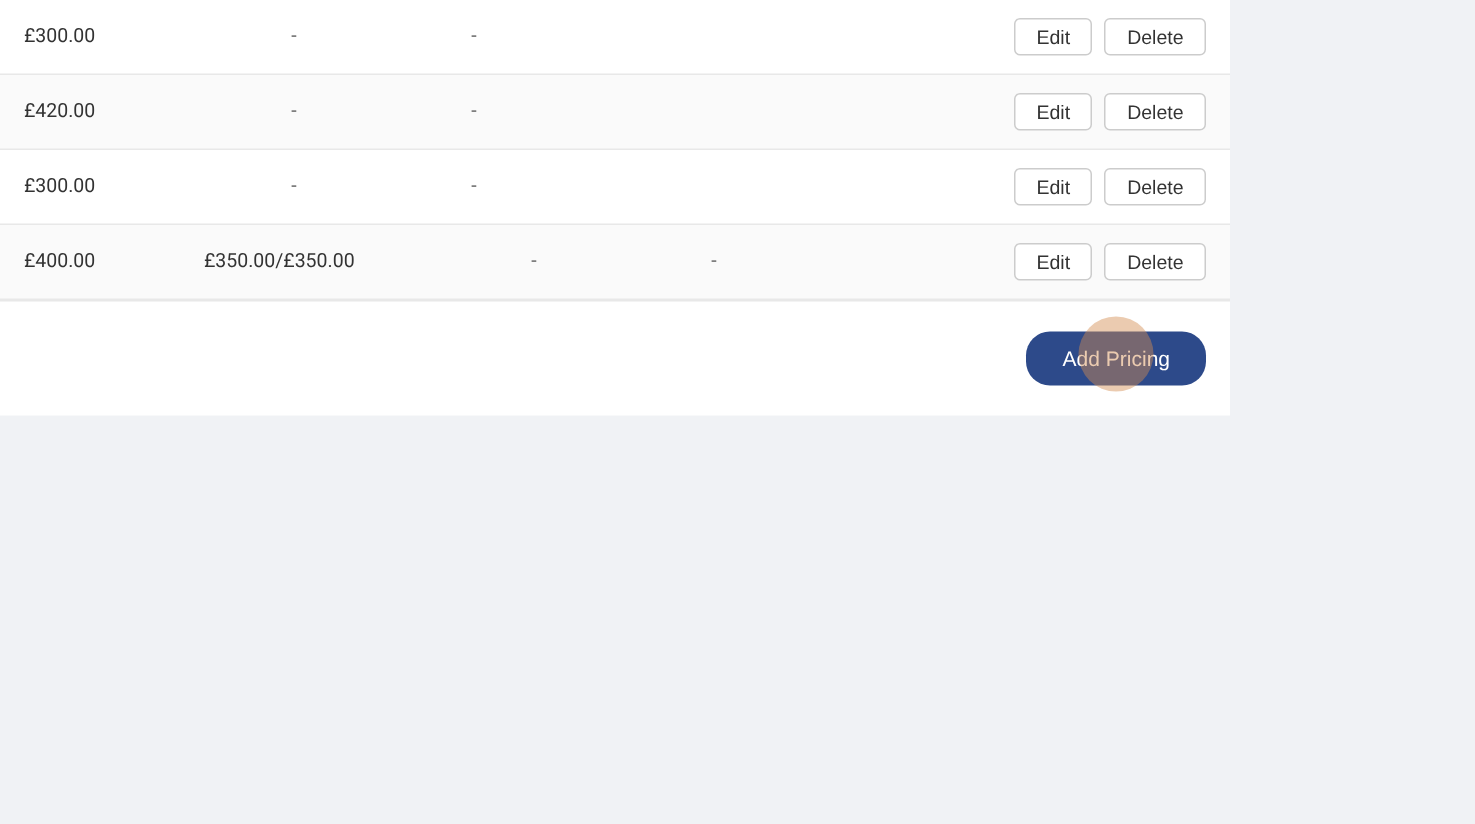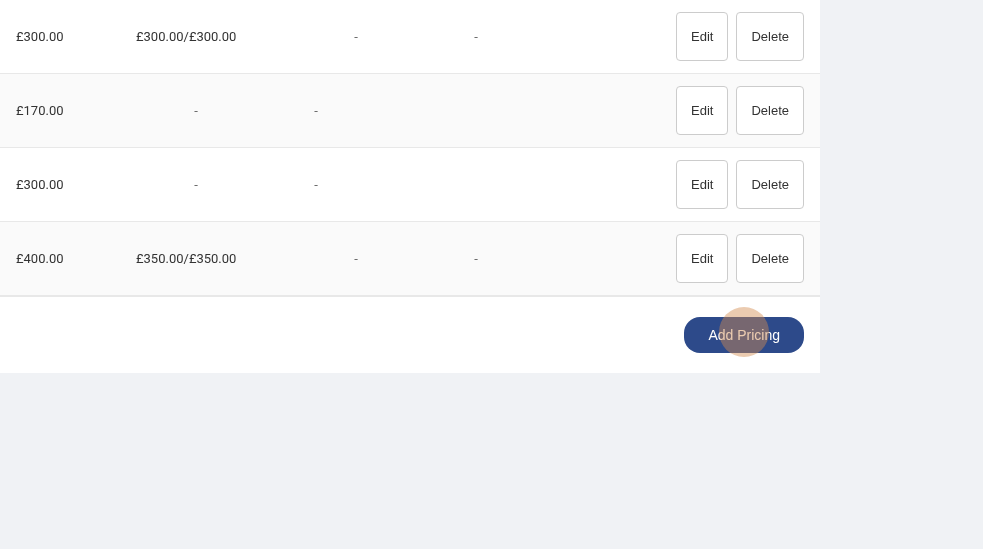--- a/index.html
+++ b/index.html
@@ -74,21 +74,21 @@
       text-align: center;
     }
 
     .col-actions {
       display: flex;
       gap: 8px;
       margin-left: auto;
     }
 
     .btn-edit, .btn-delete {
-      padding: 16px 14px;
+      padding: 4px 14px;
       border: 1px solid #ccc;
       border-radius: 4px;
       background-color: #ffffff;
       color: #333;
       font-size: 13px;
       cursor: pointer;
     }
 
     .bottom-section {
       padding: 20px 16px;
@@ -132,30 +132,29 @@
     }
   </style>
 </head>
 <body>
 
 <div class="page-wrapper">
   <div class="table-container" id="table-rows-container">
 
   <div class="table-row">
       <div class="col-price-left">£300.00</div>
-      <div class="col-price-combined">£300.00/£300.00</div>
       <div class="col-dash1">-</div>
       <div class="col-dash2">-</div>
       <div class="col-actions">
         <button class="btn-edit">Edit</button>
         <button class="btn-delete">Delete</button>
       </div>
     </div>
       <div class="table-row">
-      <div class="col-price-left">£170.00</div>
+      <div class="col-price-left">£420.00</div>
       <div class="col-dash1">-</div>
       <div class="col-dash2">-</div>
       <div class="col-actions">
         <button class="btn-edit">Edit</button>
         <button class="btn-delete">Delete</button>
       </div>
     </div>
       <div class="table-row">
       <div class="col-price-left">£300.00</div>
       <div class="col-dash1">-</div>

